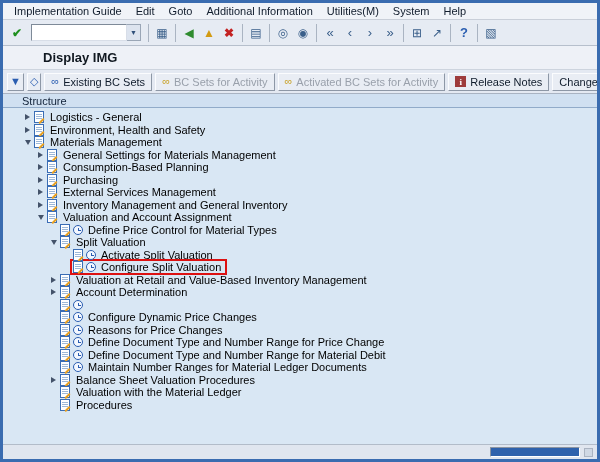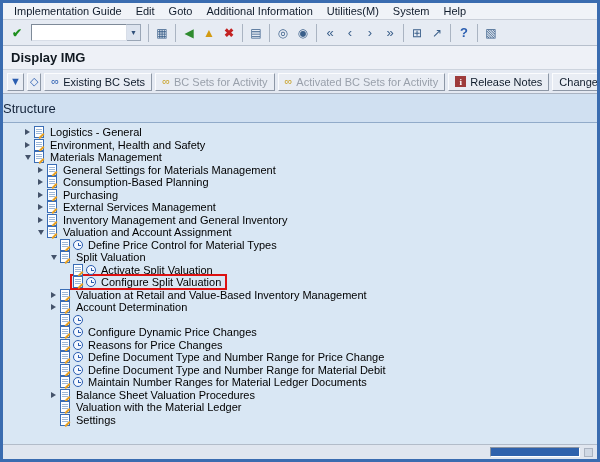--- a/index.html
+++ b/index.html
@@ -51,21 +51,21 @@
   .ic-help { color: #2a5db0; font-weight: bold; font-size: 13px; }
   .ic-nav { font-size: 13px; }
 
   
   .title-row {
     height: 24px; flex: none;
     display: flex; align-items: center;
     background: #eef1f7; border-bottom: 1px solid #cdd4de;
     padding-left: 8px;
   }
-  .title { font-size: 13px; font-weight: bold; color: #101820; }
+  .title { font-size: 13px; font-weight: bold; color: #101820; margin-left: 32px; }
 
   
   .app-toolbar {
     height: 24px; flex: none;
     display: flex; align-items: center;
     background: #e4e9f2; border-bottom: 1px solid #a9b3c2;
     padding: 0 4px; gap: 3px;
   }
   .abtn {
     height: 18px; padding: 1px 6px;
@@ -81,24 +81,24 @@
   .abtn.disabled .bc-glyph { color: #c9a227; }
   .info-box {
     width: 11px; height: 11px; flex: none;
     background: #9e3b3b; color: #fff;
     font-size: 9px; font-weight: bold; font-family: "Liberation Serif", serif;
     display: inline-flex; align-items: center; justify-content: center;
   }
 
   
   .structure-bar {
-    height: 29px; flex: none;
+    height: 14px; flex: none;
     display: flex; align-items: center;
     background: #d0e0f1; border-bottom: 1px solid #91abc9;
-    padding-left: 0; font-size: 13px; color: #13233a;
+    padding-left: 19px; font-size: 11px; color: #13233a;
   }
 
   
   .tree { flex: 1; background: #d9e7f4; padding-top: 3px; overflow: hidden; }
   .trow { display: flex; align-items: center; height: 12.5px; font-size: 11px; color: #000; white-space: nowrap; }
   .ind0 { padding-left: 18px; } .ind1 { padding-left: 31px; }
   .ind2 { padding-left: 44px; } .ind3 { padding-left: 57px; } .ind4 { padding-left: 70px; }
   .slot { width: 13px; flex: none; display: inline-flex; align-items: center; justify-content: center; }
   .tri { width: 0; height: 0; display: inline-block; }
   .tri.right { border-top: 3px solid transparent; border-bottom: 3px solid transparent; border-left: 5px solid #44536a; }
@@ -369,21 +369,21 @@
         </span>
       <span class="doc"></span>
       <span class="lbl">Balance Sheet Valuation Procedures</span>
     </div>
     <div class="trow ind3">
       <span class="doc"></span>
       <span class="lbl">Valuation with the Material Ledger</span>
     </div>
     <div class="trow ind3">
       <span class="doc"></span>
-      <span class="lbl">Settings</span>
+      <span class="lbl">Procedures</span>
     </div>
 
   </div>
 
   <div class="status-bar">
     <span></span>
     <span class="status-field"></span>
     <span class="status-corner"></span>
   </div>
 

